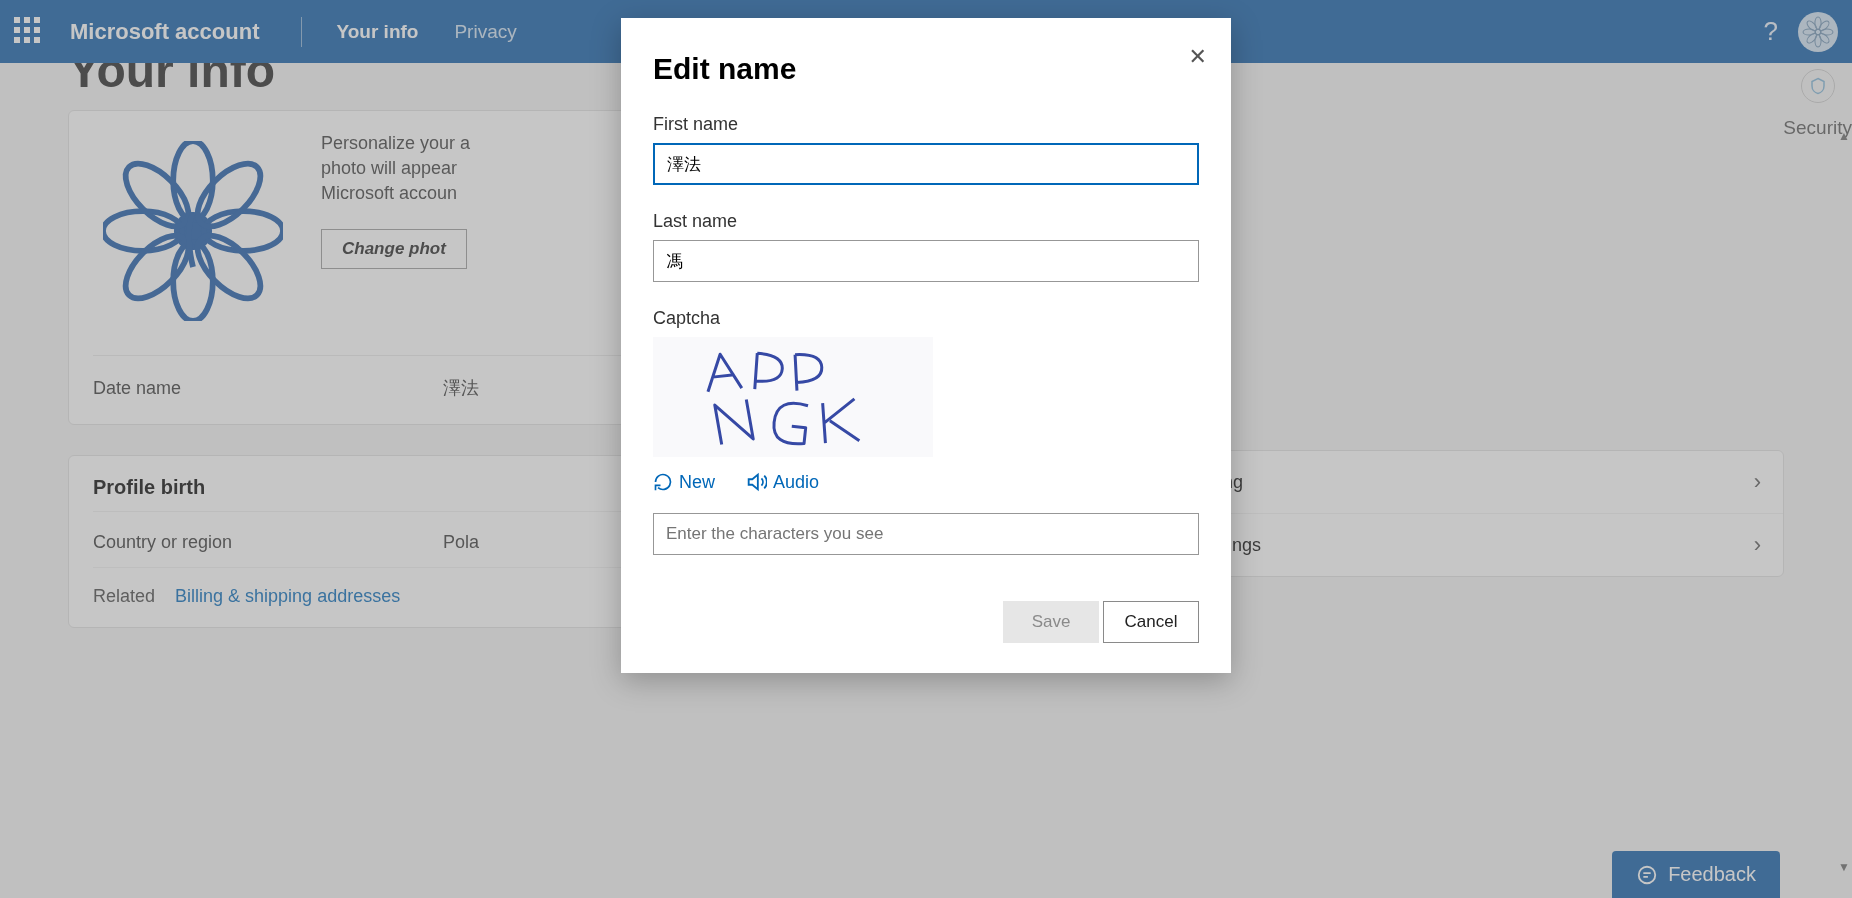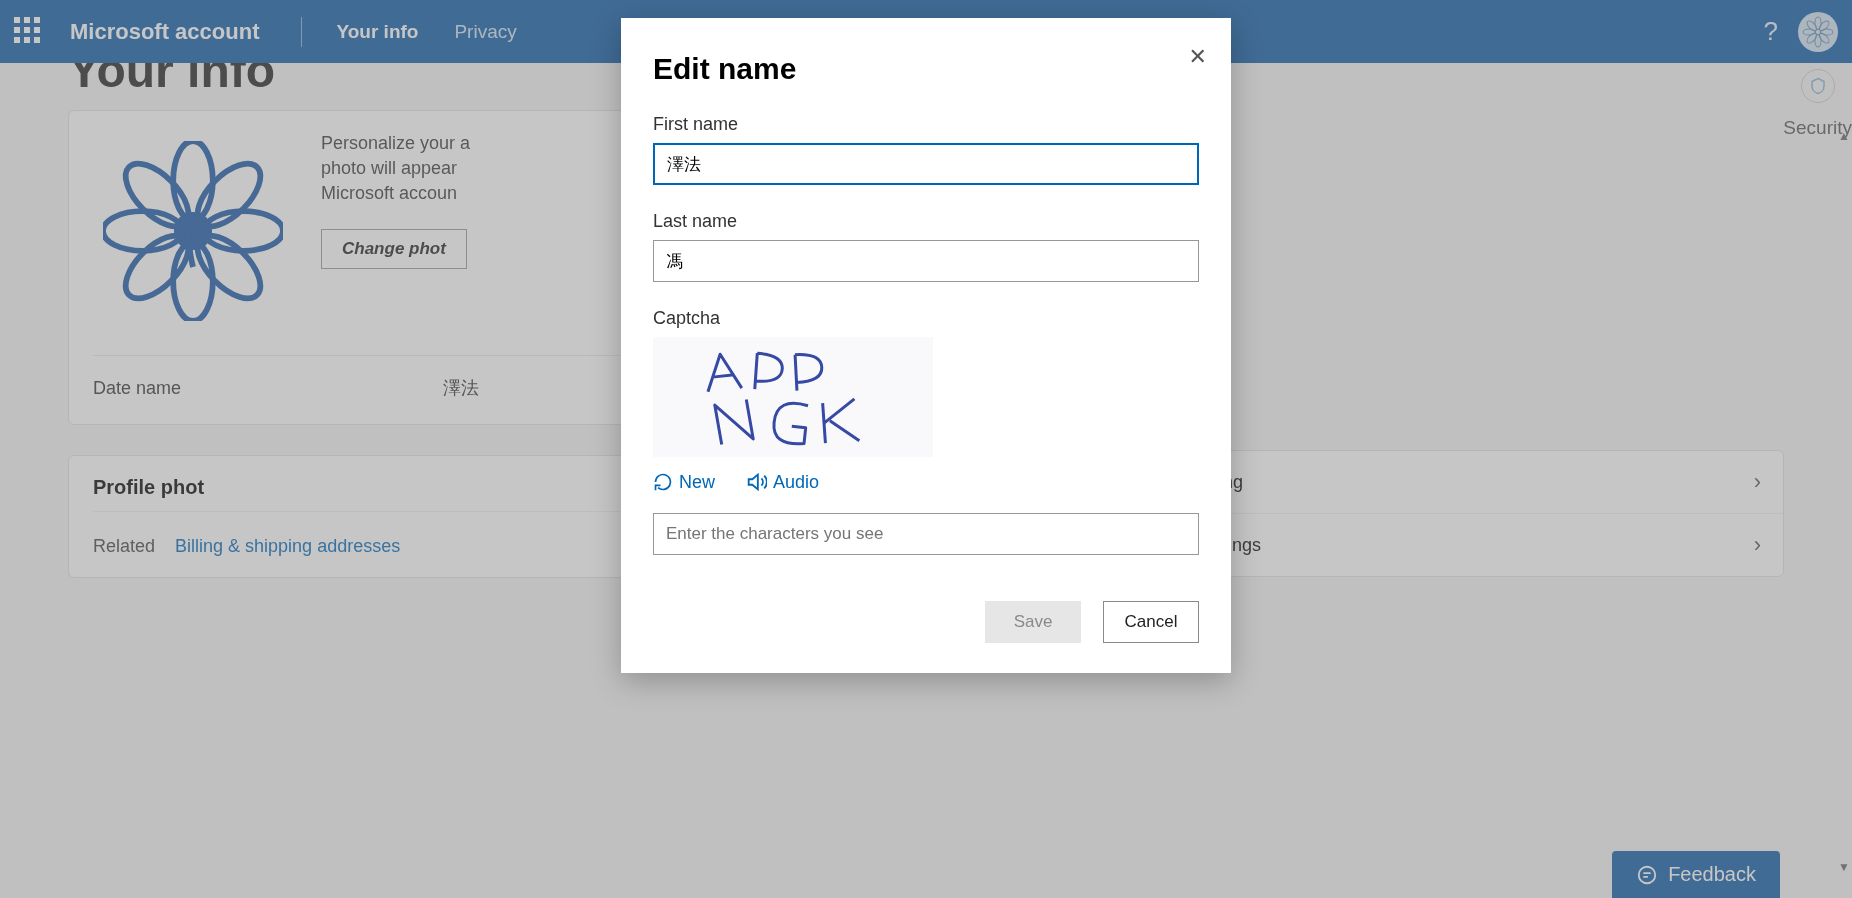--- a/index.html
+++ b/index.html
@@ -127,21 +127,21 @@
   }
   .form-group input.focused{border:2px solid #0067b8;}
   .captcha-img{
     width:280px;height:120px;
     background:#f9f9fb;
     display:flex;align-items:center;justify-content:center;
     margin-bottom:14px;
   }
   .captcha-actions{display:flex;gap:30px;font-size:18px;color:#0067b8;margin-bottom:20px;}
   .captcha-actions span{cursor:pointer;display:flex;align-items:center;gap:6px;}
-  .modal-footer{display:flex;justify-content:flex-end;gap:22px;margin-top:46px;}
+  .modal-footer{display:flex;justify-content:flex-end;gap:4px;margin-top:46px;}
   .btn{min-width:96px;height:42px;font-size:17px;border:1px solid transparent;cursor:pointer;}
   .btn-save{background:#e6e6e6;color:#8a8a8a;border:1px solid #e6e6e6;}
   .btn-cancel{background:#fff;color:#222;border:1px solid #8a8a8a;}
   .scrollbar-triangle{position:absolute;right:2px;top:66px;font-size:12px;color:#666;}
   .scrollbar-triangle.bottom{top:auto;bottom:24px;}
   .feedback{
     position:absolute;right:72px;bottom:0;
     background:#0c5aa6;color:#fff;
     padding:12px 24px;font-size:20px;font-weight:400;
     display:flex;align-items:center;gap:10px;cursor:pointer;
@@ -243,22 +243,26 @@
         </div>
         <div class="kv-row">
           <div class="kv-key">Date name</div>
           <div class="kv-val">澤法</div>
           <div class="kv-link">Edit name</div>
         </div>
       </div>
 
       <div class="card">
         <div class="card-head">
-          <h3>Profile phot</h3>
+          <h3>Profile birth</h3>
           <span class="kv-link">Edit profile info</span>
+        </div>
+        <div class="row2">
+          <div class="kv-key">Country or region</div>
+          <div class="kv-val">Pola</div>
         </div>
         <div class="related">
           <span class="lbl">Related</span>
           <span class="lnk">Billing &amp; shipping addresses</span>
         </div>
       </div>
 
     </div>
 
     <div class="col-side">

